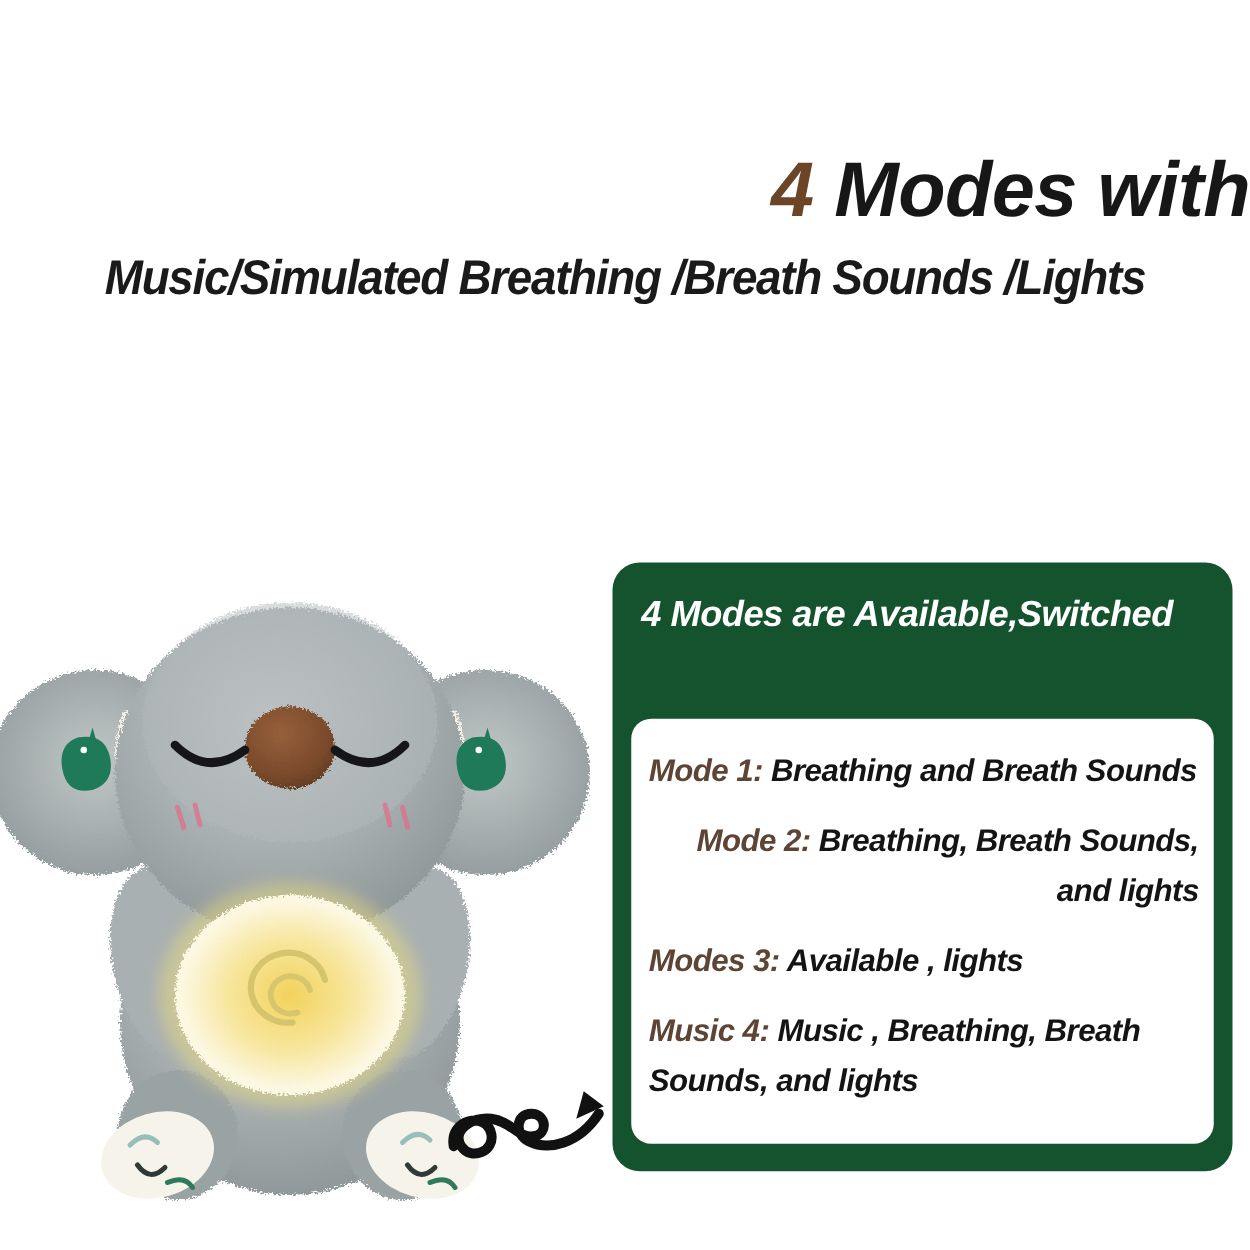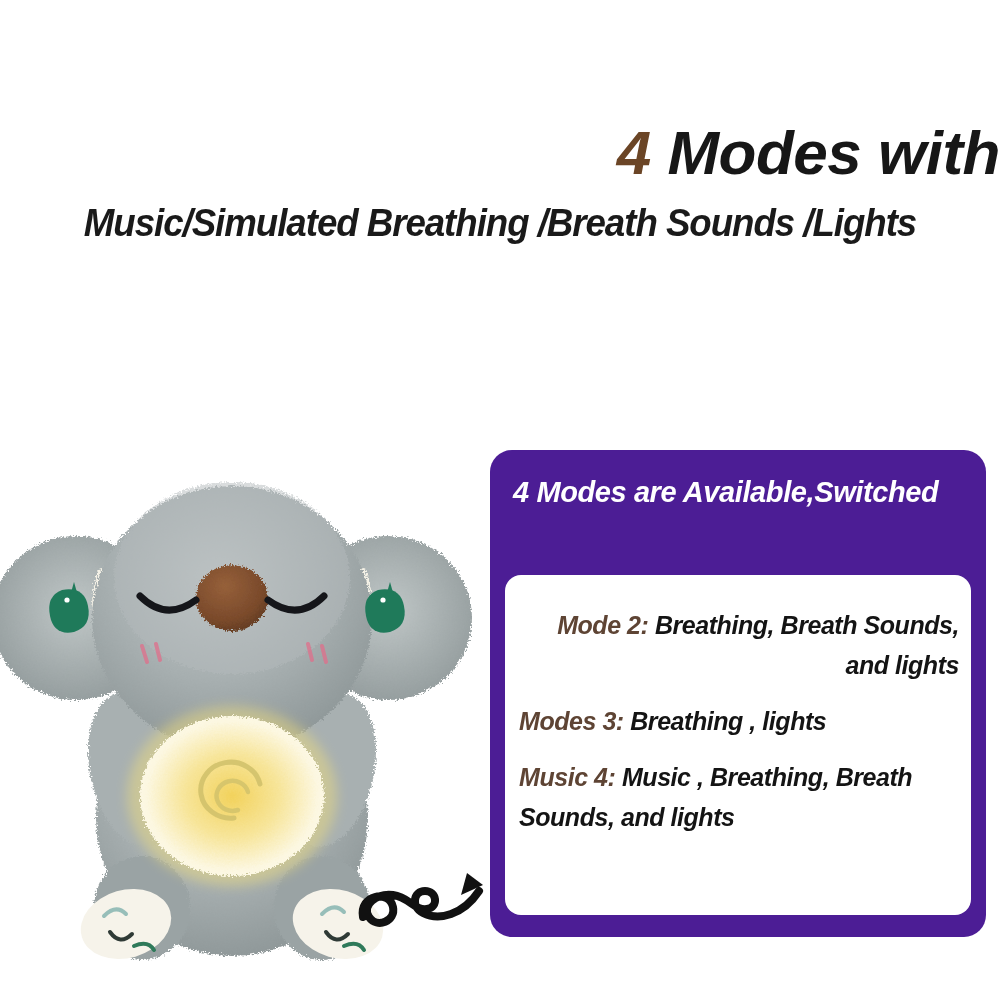--- a/index.html
+++ b/index.html
@@ -30,21 +30,21 @@
     letter-spacing:-1.1px;
     transform:scaleX(0.94);
     color:#1a1a1a;
     white-space:nowrap;
   }
 
   
   .panel{
     position:absolute;left:490px;top:450px;
     width:496px;height:487px;
-    background:#4c1d95;
+    background:#14532d;
     border-radius:22px;
     box-sizing:border-box;
   }
   .panel-title{
     position:absolute;left:23px;top:22px;width:452px;
     color:#ffffff;
     font-size:29px;line-height:40px;
     font-weight:700;font-style:italic;
     letter-spacing:-0.4px;
   }
@@ -193,19 +193,20 @@
              c16 8 40 2 56 -22" stroke="#111111" stroke-width="8" fill="none" stroke-linecap="round" stroke-linejoin="round"></path>
     <path d="M112 28 l16 12 l-22 10 z" fill="#111111"></path>
   </svg>
 
   <div class="panel">
     <div class="panel-title">
       <div>4 Modes are Available,Switched</div>
     </div>
 
     <div class="card">
+      <p class="mode-line m1"><span class="tag">Mode 1:</span><span> Breathing and Breath Sounds</span></p>
       <p class="mode-line m2"><span class="tag">Mode 2:</span><span> Breathing, Breath Sounds, and lights</span></p>
-      <p class="mode-line m3"><span class="tag">Modes 3:</span><span> Breathing , lights</span></p>
+      <p class="mode-line m3"><span class="tag">Modes 3:</span><span> Available , lights</span></p>
       <p class="mode-line m4"><span class="tag">Music 4:</span><span> Music , Breathing, Breath Sounds, and lights</span></p>
     </div>
   </div>
 
 </div>
 
 </body></html>

